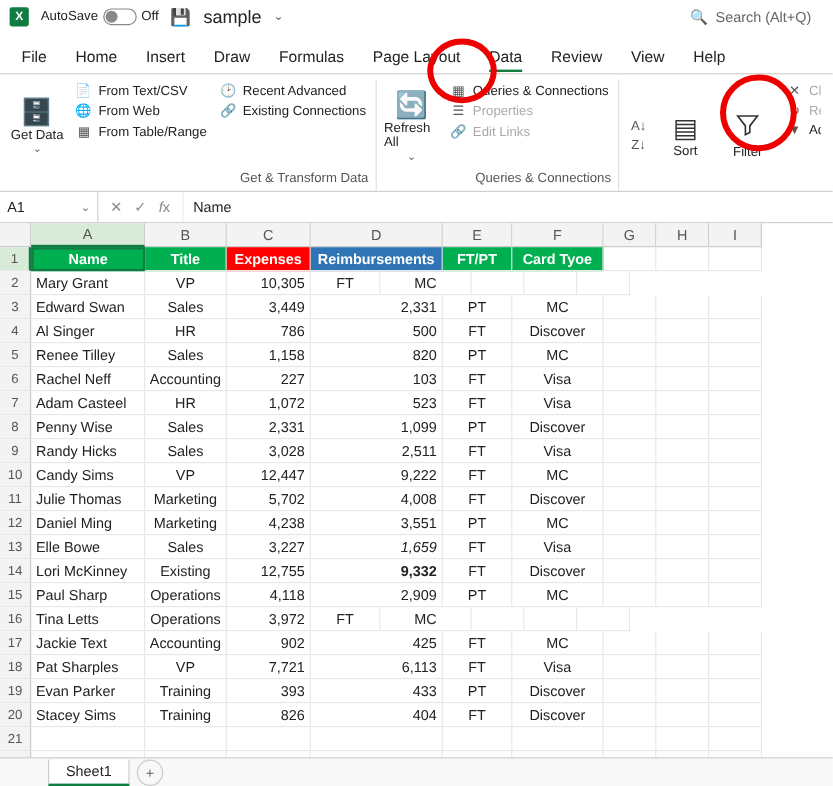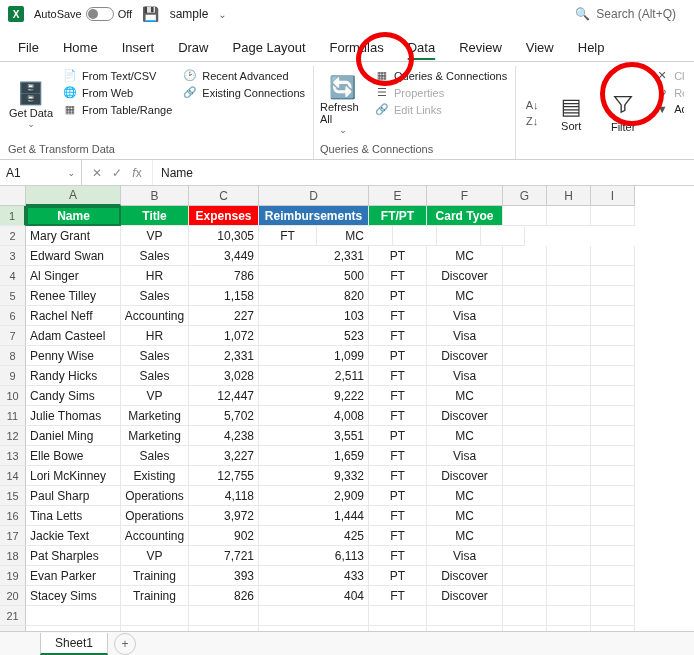--- a/index.html
+++ b/index.html
@@ -5,33 +5,33 @@
   * { box-sizing: border-box; margin: 0; padding: 0; }
   body { font-family: "Segoe UI", Arial, sans-serif; font-size: 12px; color: #222; background: #fff; width: 694px; height: 655px; overflow: hidden; position: relative; }
   
   
   .titlebar { display: flex; align-items: center; gap: 10px; padding: 4px 8px; height: 28px; }
   .excel-icon { width: 16px; height: 16px; background: #107c41; color: #fff; display: flex; align-items: center; justify-content: center; font-size: 10px; font-weight: bold; border-radius: 2px; }
   .autosave { display: flex; align-items: center; gap: 4px; font-size: 11px; }
   .toggle { width: 28px; height: 14px; border: 1px solid #888; border-radius: 7px; position: relative; background: #fff; }
   .toggle::after { content: ""; position: absolute; width: 10px; height: 10px; border-radius: 50%; background: #888; left: 1px; top: 1px; }
   .save-icon { color: #7b4fa0; font-size: 14px; }
-  .titlebar-filename { font-size: 12px; }
+  .titlebar-filename { font-size: 15px; }
   .titlebar-caret { font-size: 10px; color: #666; }
   .search-pill { display: flex; align-items: center; gap: 6px; padding: 3px 10px; color: #666; font-size: 12px; margin-left: auto; }
   
   
   .tabs { display: flex; gap: 0; padding: 6px 6px 0 6px; border-bottom: 1px solid #d0d0d0; }
   .tab { padding: 6px 12px; font-size: 13px; cursor: pointer; position: relative; }
   .tab.active { text-decoration: underline; text-underline-offset: 6px; text-decoration-thickness: 2px; text-decoration-color: #107c41; }
   
   
   .ribbon { display: flex; align-items: stretch; padding: 4px 2px 0 2px; border-bottom: 1px solid #d0d0d0; height: 98px; overflow: hidden; }
   .ribbon-group { border-right: 1px solid #e0e0e0; padding: 2px 6px 2px 6px; display: flex; flex-direction: column; }
-  .ribbon-group-label { text-align: left; font-size: 11px; color: #555; padding: 2px 0; margin-top: auto; }
+  .ribbon-group-label { text-align: right; font-size: 11px; color: #555; padding: 2px 0; margin-top: auto; }
   .ribbon-body { display: flex; gap: 6px; flex: 1; }
   .big-btn { display: flex; flex-direction: column; align-items: center; justify-content: center; width: 46px; font-size: 11px; cursor: pointer; }
   .big-btn .ic { font-size: 22px; color: #333; }
   .small-btns { display: flex; flex-direction: column; gap: 2px; }
   .small-btn { display: flex; align-items: center; gap: 4px; font-size: 11px; cursor: pointer; padding: 1px 2px; white-space: nowrap; }
   .small-btn .ic { width: 16px; text-align: center; color: #555; }
   .small-btn.disabled { color: #aaa; }
   
   
   .formula-bar { display: flex; align-items: center; border-bottom: 1px solid #d0d0d0; height: 26px; }
@@ -87,22 +87,22 @@
     <span>🔍</span>
     <span>Search (Alt+Q)</span>
   </div>
 </div>
 
 <div class="tabs" id="tabs">
     <div class="tab">File</div>
     <div class="tab">Home</div>
     <div class="tab">Insert</div>
     <div class="tab">Draw</div>
+    <div class="tab">Formulas</div>
     <div class="tab">Page Layout</div>
-    <div class="tab">Formulas</div>
     <div class="tab active">Data</div>
     <div class="tab">Review</div>
     <div class="tab">View</div>
     <div class="tab">Help</div>
   </div>
 
 <div class="ribbon">
   <div class="ribbon-group">
     <div class="ribbon-body">
       <div class="big-btn">
@@ -381,32 +381,32 @@
           <div class="cell c" style="width: 58px;">PT</div>
           <div class="cell c" style="width: 76px;">MC</div>
           <div class="cell" style="width: 44px;"></div>
           <div class="cell" style="width: 44px;"></div>
           <div class="cell" style="width: 44px;"></div>
         </div>
         <div class="row">
           <div class="cell" style="width: 95px;">Elle Bowe</div>
           <div class="cell c" style="width: 68px;">Sales</div>
           <div class="cell r" style="width: 70px;">3,227</div>
-          <div class="cell r" style="width: 110px;">1,659</div>
+          <div class="cell r" style="width: 110px; font-style: italic;">1,659</div>
           <div class="cell c" style="width: 58px;">FT</div>
           <div class="cell c" style="width: 76px;">Visa</div>
           <div class="cell" style="width: 44px;"></div>
           <div class="cell" style="width: 44px;"></div>
           <div class="cell" style="width: 44px;"></div>
         </div>
         <div class="row">
           <div class="cell" style="width: 95px;">Lori McKinney</div>
           <div class="cell c" style="width: 68px;">Existing</div>
           <div class="cell r" style="width: 70px;">12,755</div>
-          <div class="cell r" style="width: 110px;">9,332</div>
+          <div class="cell r" style="width: 110px; font-weight: bold;">9,332</div>
           <div class="cell c" style="width: 58px;">FT</div>
           <div class="cell c" style="width: 76px;">Discover</div>
           <div class="cell" style="width: 44px;"></div>
           <div class="cell" style="width: 44px;"></div>
           <div class="cell" style="width: 44px;"></div>
         </div>
         <div class="row">
           <div class="cell" style="width: 95px;">Paul Sharp</div>
           <div class="cell c" style="width: 68px;">Operations</div>
           <div class="cell r" style="width: 70px;">4,118</div>
@@ -414,21 +414,20 @@
           <div class="cell c" style="width: 58px;">PT</div>
           <div class="cell c" style="width: 76px;">MC</div>
           <div class="cell" style="width: 44px;"></div>
           <div class="cell" style="width: 44px;"></div>
           <div class="cell" style="width: 44px;"></div>
         </div>
         <div class="row">
           <div class="cell" style="width: 95px;">Tina Letts</div>
           <div class="cell c" style="width: 68px;">Operations</div>
           <div class="cell r" style="width: 70px;">3,972</div>
-          <div class="cell r" style="width: 110px;">1,444</div>
           <div class="cell c" style="width: 58px;">FT</div>
           <div class="cell c" style="width: 76px;">MC</div>
           <div class="cell" style="width: 44px;"></div>
           <div class="cell" style="width: 44px;"></div>
           <div class="cell" style="width: 44px;"></div>
         </div>
         <div class="row">
           <div class="cell" style="width: 95px;">Jackie Text</div>
           <div class="cell c" style="width: 68px;">Accounting</div>
           <div class="cell r" style="width: 70px;">902</div>

